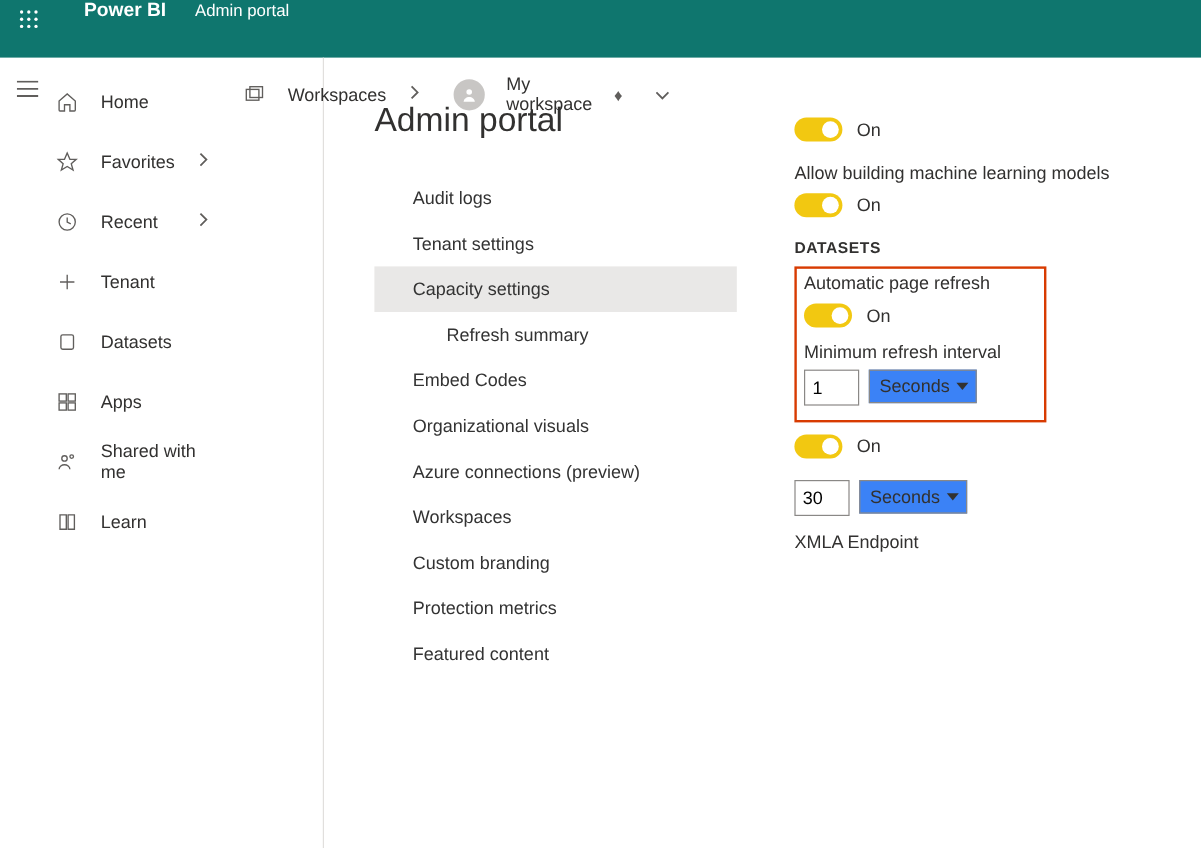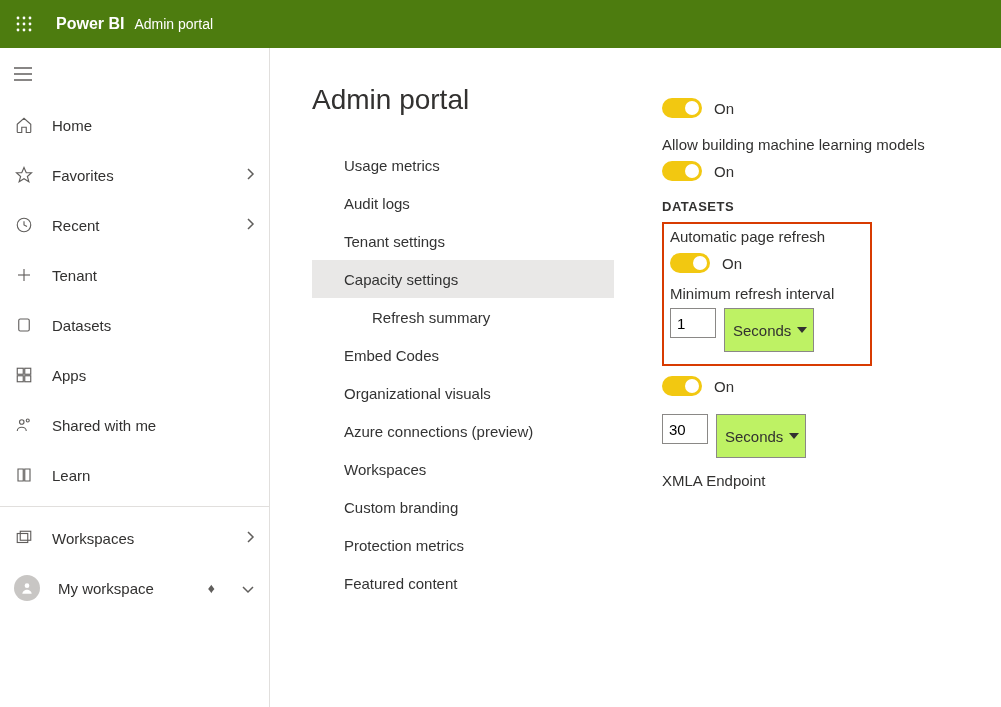--- a/index.html
+++ b/index.html
@@ -9,25 +9,25 @@
     color: #323130;
     background: #fff;
     width: 1001px;
     height: 707px;
     overflow: hidden;
   }
 
   
   .top-header {
     height: 48px;
-    background: #4d7c0f;
-    display: flex;
-    align-items: center;
+    background: #0f766e;
+    display: flex;
+    align-items: flex-start;
     padding: 0 8px;
-    gap: 4px;
+    gap: 18px;
   }
   .waffle {
     width: 32px; height: 32px;
     display: flex; align-items: center; justify-content: center;
     cursor: pointer;
   }
   .waffle svg { fill: #fff; }
   .app-name { color: #fff; font-size: 16px; font-weight: 600; margin-left: 12px;}
   .page-name-top { color: #fff; font-size: 14px; font-weight: 400; margin-left: 6px;}
 
@@ -35,21 +35,21 @@
   .body-area {
     display: flex;
     height: calc(100% - 48px);
   }
 
   
   .sidebar {
     width: 270px;
     border-right: 1px solid #e1dfdd;
     display: flex;
-    flex-direction: column;
+    flex-direction: row;
     padding-top: 6px;
   }
   .hamburger-row {
     height: 40px;
     display: flex; align-items: center;
     padding-left: 14px;
   }
   .hamburger-row svg { stroke: #605e5c; }
   .nav-list { padding-top: 6px; }
   .nav-item {
@@ -149,25 +149,25 @@
   }
   .input-row { display: flex; gap: 8px; margin-top: 6px; }
   .num-input {
     width: 46px;
     height: 30px;
     border: 1px solid #8a8886;
     font-size: 15px;
     padding: 0 6px;
   }
   .select {
-    height: 44px;
+    height: 28px;
     border: 1px solid #8a8886;
     font-size: 15px;
     padding: 0 22px 0 8px;
-    background: #bef264;
+    background: #3b82f6;
     position: relative;
     display: flex;
     align-items: center;
     cursor: pointer;
   }
   .select::after {
     content: "";
     position: absolute;
     right: 6px; top: 50%;
     transform: translateY(-50%);
@@ -311,21 +311,20 @@
       <span class="diamond">♦</span>
       <span class="nav-chevron"><svg width="14" height="10" viewBox="0 0 14 10" fill="none" stroke="currentColor" stroke-width="1.5">
             <polyline points="2,3 7,8 12,3"></polyline>
           </svg></span>
     </div>
   </div>
 
   <div class="main">
     <div class="admin-left">
       <div class="page-title">Admin portal</div>
-      <div class="admin-nav-item">Usage metrics</div>
       <div class="admin-nav-item">Audit logs</div>
       <div class="admin-nav-item">Tenant settings</div>
       <div class="admin-nav-item selected">Capacity settings</div>
       <div class="admin-nav-item sub">Refresh summary</div>
       <div class="admin-nav-item">Embed Codes</div>
       <div class="admin-nav-item">Organizational visuals</div>
       <div class="admin-nav-item">Azure connections (preview)</div>
       <div class="admin-nav-item">Workspaces</div>
       <div class="admin-nav-item">Custom branding</div>
       <div class="admin-nav-item">Protection metrics</div>

